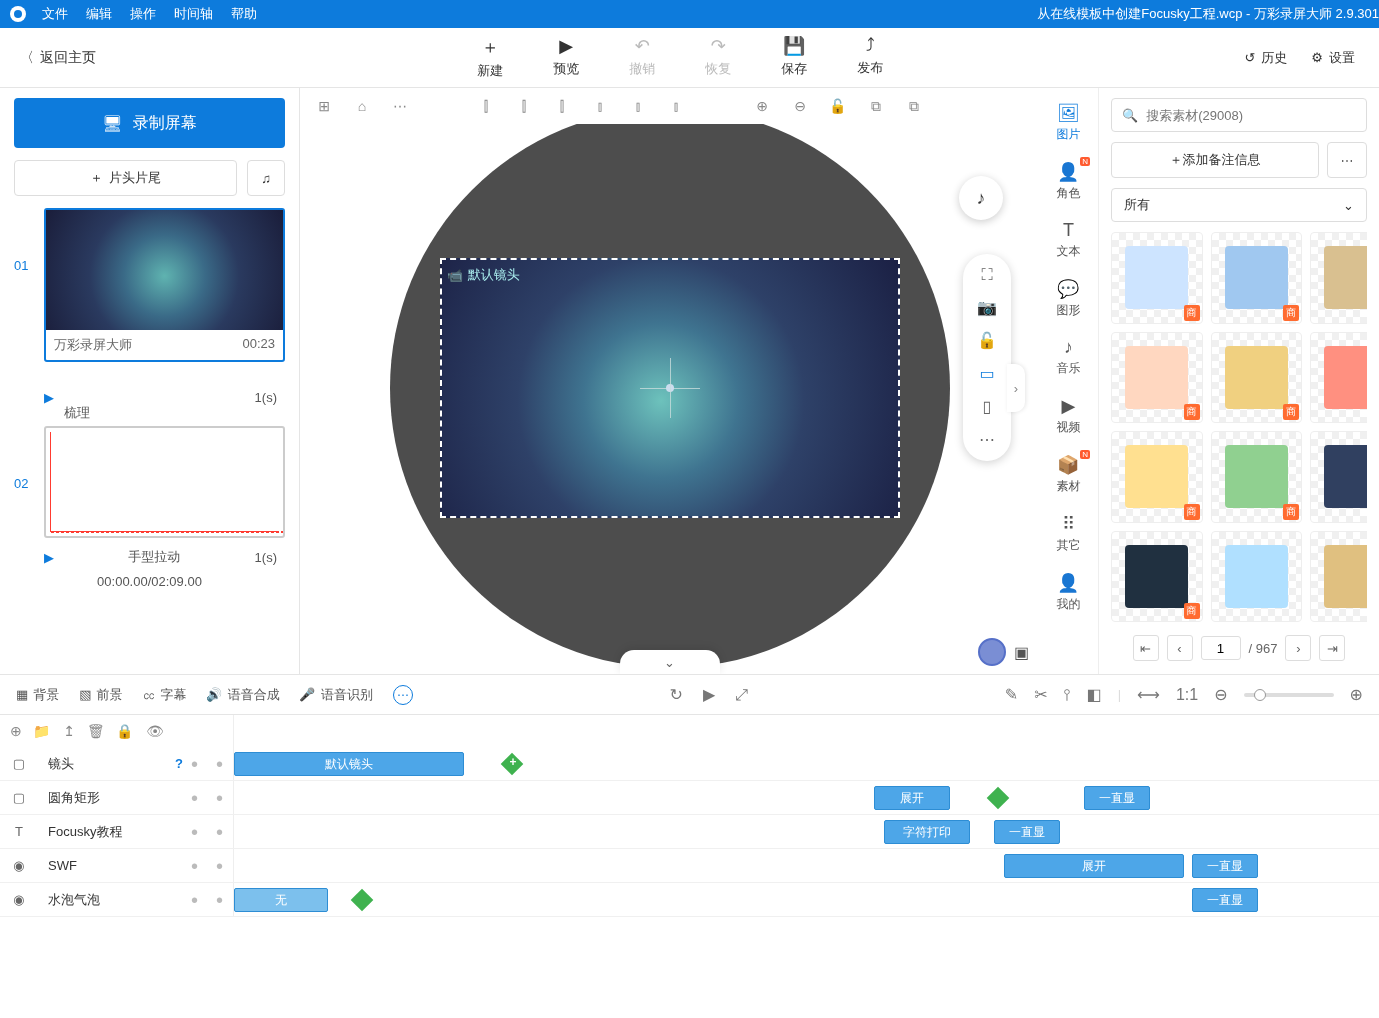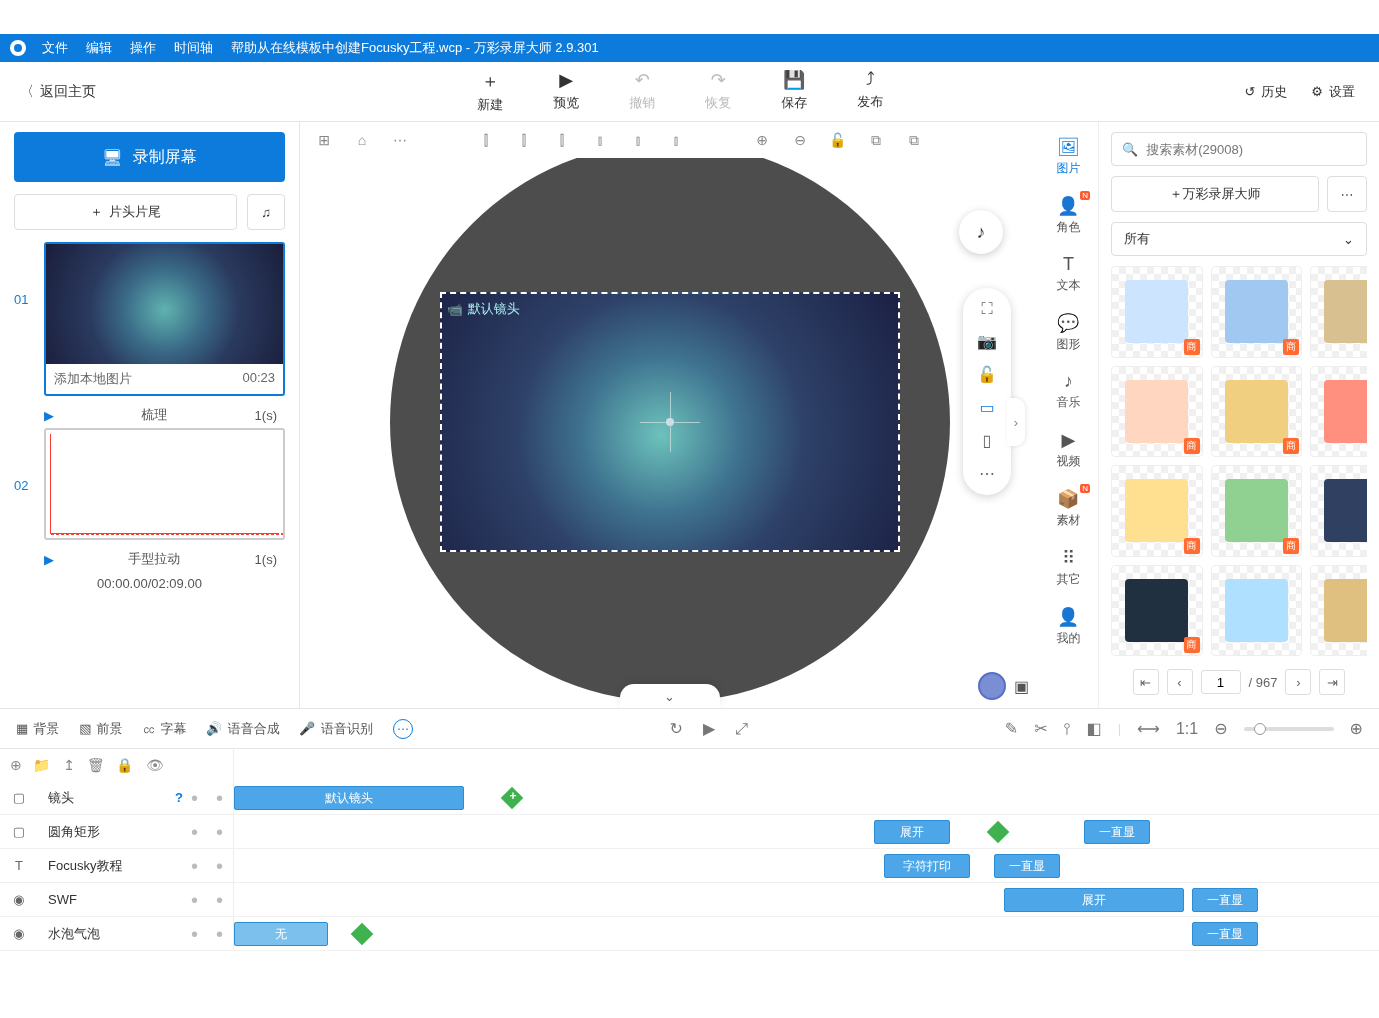--- a/index.html
+++ b/index.html
@@ -1,23 +1,23 @@
 <!DOCTYPE html>
 <html><head>
 <meta charset="utf-8">
 <style>
 * { box-sizing: border-box; margin: 0; padding: 0; font-family: "Microsoft YaHei", Arial, sans-serif; }
 body { width: 1379px; height: 1018px; overflow: hidden; background: #fff; font-size: 13px; color: #333; }
 
 
-.titlebar { height: 28px; background: #0d7bdc; display: flex; align-items: center; color: #fff; font-size: 13px; margin-top: 34px; }
+.titlebar { height: 28px; background: #0d7bdc; display: flex; align-items: center; color: #fff; font-size: 13px; }
 .titlebar .appicon { width: 24px; height: 24px; margin: 0 6px; display: flex; align-items: center; justify-content: center; }
 .titlebar .menus { display: flex; gap: 18px; margin-left: 6px; }
 .titlebar .menus span { cursor: pointer; }
-.titlebar .title { flex: 1; text-align: left; }
+.titlebar .title { flex: 1; text-align: right; }
 .titlebar .right { display: flex; align-items: center; gap: 14px; padding-right: 8px; }
 .titlebar .upgrade { background: #ff3b30; padding: 4px 10px; height: 28px; display: flex; align-items: center; }
 .titlebar .winbtn { font-size: 16px; cursor: pointer; }
 
 
 .toolbar { height: 60px; display: flex; align-items: center; border-bottom: 1px solid #e5e5e5; }
 .toolbar .back { display: flex; align-items: center; gap: 6px; padding: 0 20px; cursor: pointer; font-size: 14px; }
 .toolbar .center { flex: 1; display: flex; justify-content: center; gap: 50px; }
 .toolbar .tb-btn { display: flex; flex-direction: column; align-items: center; gap: 3px; cursor: pointer; font-size: 13px; }
 .toolbar .tb-btn.disabled { color: #bbb; }
@@ -201,28 +201,28 @@
       <div class="sub-btn sm">
           <span>♫</span>
         </div>
     </div>
     <div class="scene-list">
       <div class="scene-item">
         <div class="scene-num">01</div>
         <div class="scene-box">
           <div class="scene-thumb"></div>
           <div class="scene-info">
-            <span>添加本地图片</span>
+            <span>万彩录屏大师</span>
             <span>00:23</span>
           </div>
         </div>
       </div>
       <div class="scene-meta">
         <span class="play">▶</span>
-        <span style="flex:1; text-align:center;">梳理</span>
+        <span style="flex:1; margin-top:32px;">梳理</span>
         <span>1(s)</span>
       </div>
       <div class="scene-item">
         <div class="scene-num">02</div>
         <div class="scene-box plain">
           <div class="scene-thumb red"></div>
         </div>
       </div>
       <div class="scene-meta">
         <span class="play">▶</span>
@@ -319,21 +319,21 @@
         <span>我的</span>
       </div>
   </div>
 
   <div class="assets">
     <div class="search-box">
       <span>🔍</span>
       <input placeholder="搜索素材(29008)" style="">
     </div>
     <div class="asset-row">
-      <div class="asset-btn">＋ <span>万彩录屏大师</span></div>
+      <div class="asset-btn">＋ <span>添加备注信息</span></div>
       <div class="asset-btn sm">⋯</div>
     </div>
     <div class="asset-select">
       <span>所有</span>
       <span>⌄</span>
     </div>
     <div class="asset-grid" id="asset-grid">
         <div class="asset-item">
           <div style="width: 70%; height: 70%; background: rgb(205, 228, 255); border-radius: 4px;"></div>
           <span class="tag">商</span>

